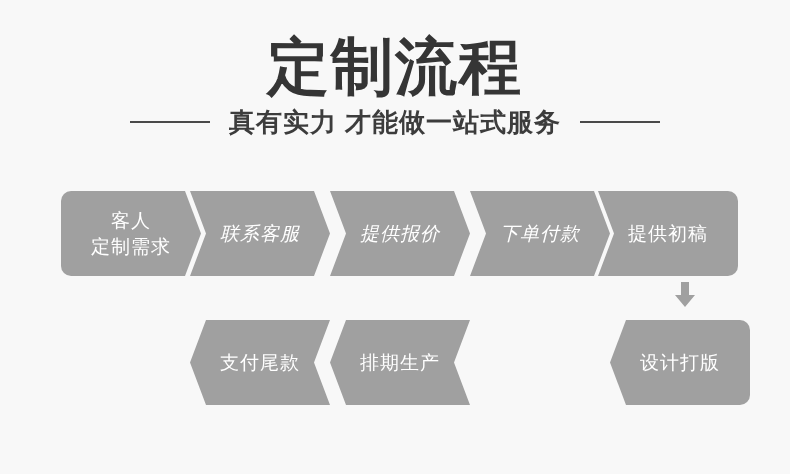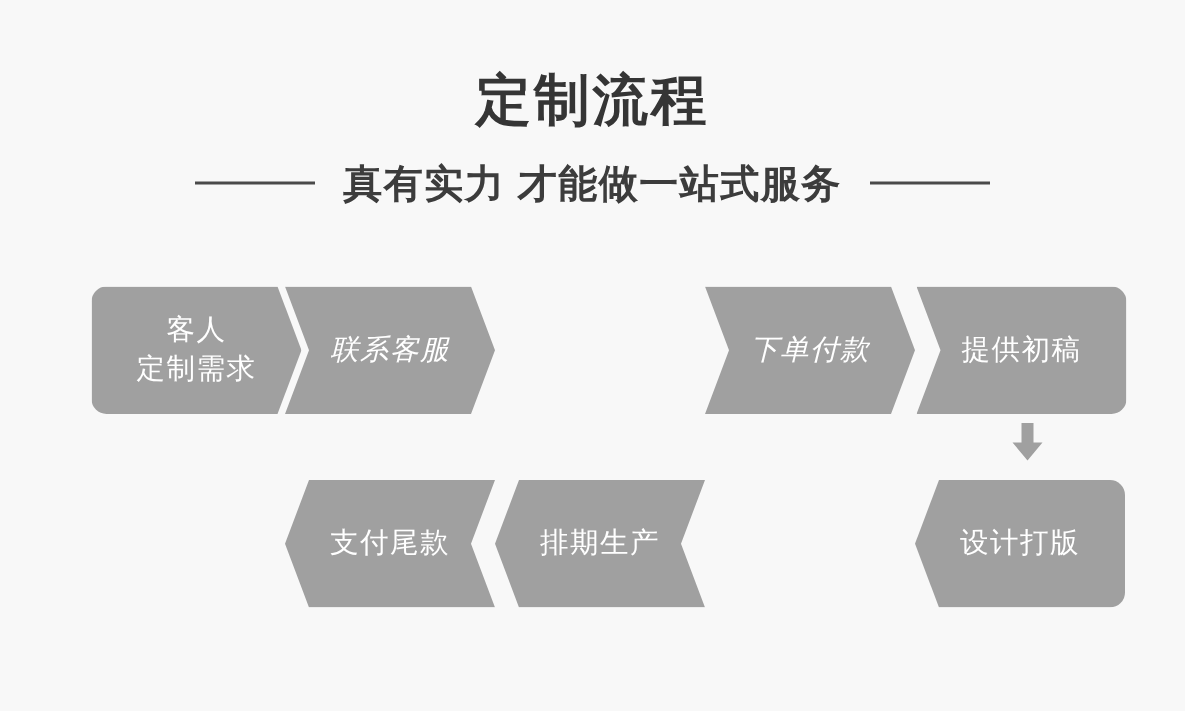--- a/index.html
+++ b/index.html
@@ -19,21 +19,21 @@
   .header {
     position: absolute;
     left: 0;
     top: 0;
     width: 790px;
     text-align: center;
   }
   .page-title {
     margin: 0;
     padding-top: 38px;
-    font-size: 37px;
+    font-size: 62px;
     line-height: 58px;
     font-weight: bold;
     color: #353535;
     letter-spacing: 2px;
   }
   .subtitle-row {
     margin-top: 11px;
     display: flex;
     align-items: center;
     justify-content: center;
@@ -155,26 +155,29 @@
 
     <div class="step r1-first" style="left:11px;width:140px;">
       <span class="step-label">客人
 定制需求</span>
     </div>
 
     <div class="step r1-mid" style="left:140px;width:140px;">
       <span class="step-label">联系客服</span>
     </div>
 
+    <div class="step r1-mid" style="left:280px;width:140px;">
+      <span class="step-label">提供报价</span>
+    </div>
 
     <div class="step r1-mid" style="left:420px;width:140px;">
       <span class="step-label">下单付款</span>
     </div>
 
-    <div class="step r1-last" style="left:561px;width:140px;text-align:center;">
+    <div class="step r1-last" style="left:548px;width:140px;text-align:center;">
       <span class="step-label">提供初稿</span>
     </div>
 
   </div>
 </div>
 
 <div class="down-arrow">
   <svg width="24" height="26" viewBox="0 0 24 26" aria-hidden="true">
     <polygon points="8,0 16,0 16,13 22,13 12,25 2,13 8,13" fill="#a0a0a0"></polygon>
   </svg>

